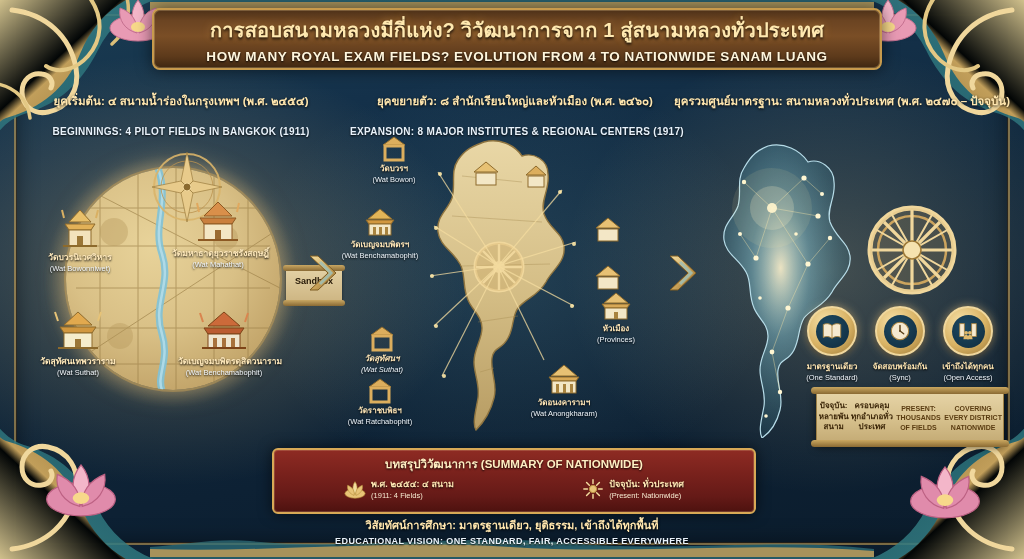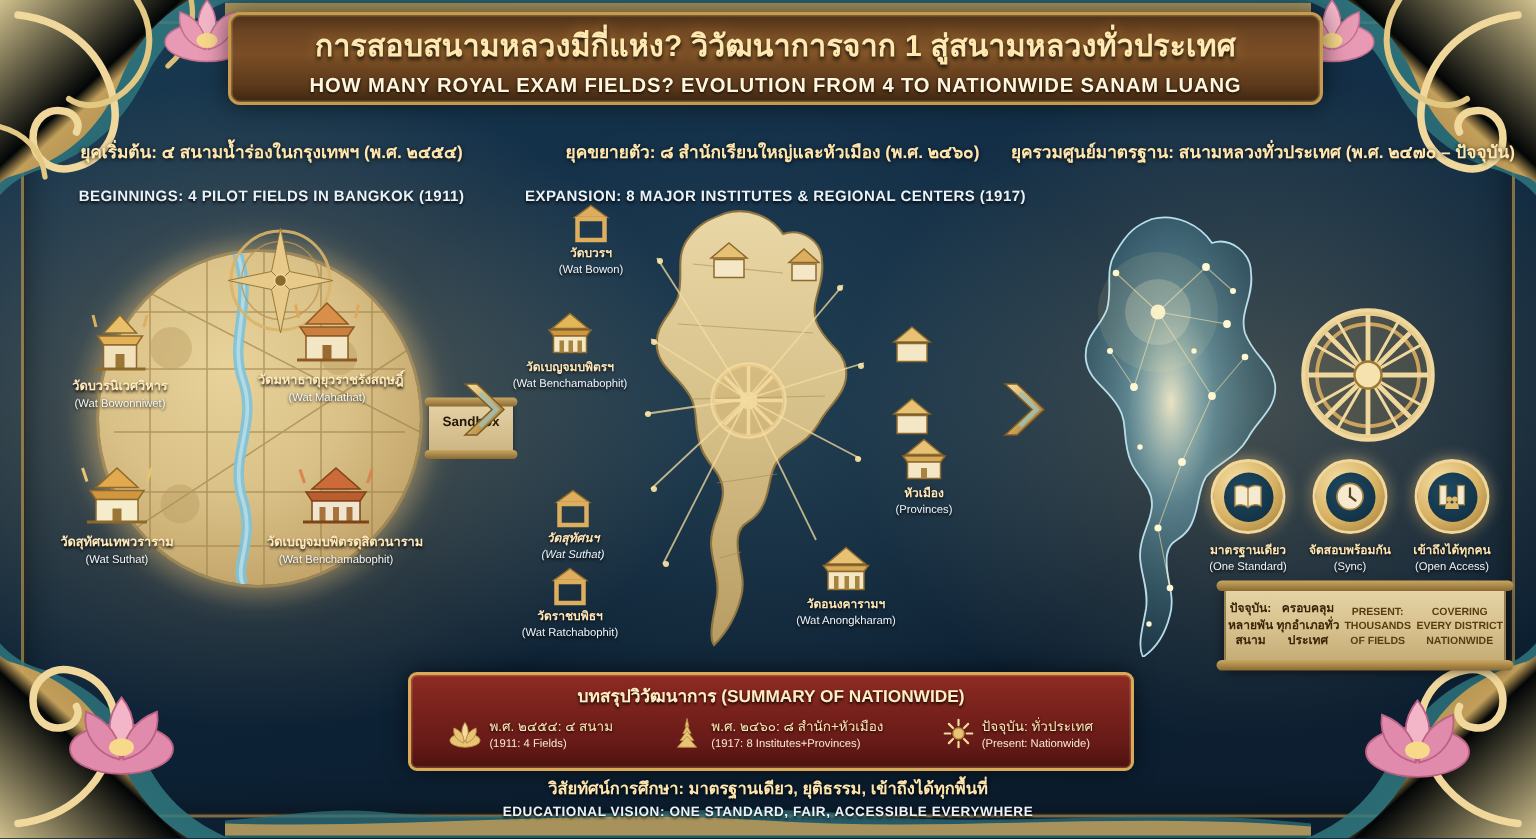--- a/index.html
+++ b/index.html
@@ -135,21 +135,21 @@
   
   .sum{position:absolute;left:272px;top:448px;width:480px;height:62px;
     background:linear-gradient(180deg,#8e2b23 0%,#78211c 40%,#651a17 75%,#4d120f 100%);
     border:2px solid #d8a956;border-radius:6px;
     box-shadow:0 0 14px rgba(0,0,0,.6),0 0 0 1px rgba(255,220,160,.2) inset;}
   .sum-title{text-align:center;font-size:11.5px;font-weight:bold;color:#ffeec2;margin-top:5px;
     text-shadow:0 1px 2px rgba(0,0,0,.9);}
   .sum-items{display:flex;justify-content:space-around;align-items:center;margin-top:4px;padding:0 6px;}
   .sum-item{display:flex;align-items:center;gap:5px;}
   .sum-item svg{width:22px;height:22px;flex:none;}
-  .sum-item .th{font-size:9px;font-weight:normal;color:#ffe8b4;white-space:nowrap;text-shadow:0 1px 2px rgba(0,0,0,.9);}
+  .sum-item .th{font-size:9px;font-weight:bold;color:#ffe8b4;white-space:nowrap;text-shadow:0 1px 2px rgba(0,0,0,.9);}
   .sum-item .en{font-size:7.5px;color:#f7ead0;white-space:nowrap;}
 
   .vision{position:absolute;left:0;top:516px;width:1024px;text-align:center;}
   .vision .th{font-size:11px;font-weight:bold;color:#ffe6ae;text-shadow:0 1px 3px rgba(0,0,0,.95);}
   .vision .en{font-size:9px;font-weight:bold;color:#eaf3fb;letter-spacing:.4px;margin-top:2px;text-shadow:0 1px 2px rgba(0,0,0,.95);}
 
   .lotus{position:absolute;}
   .lotus svg{display:block;}
 </style>
 </head>
@@ -692,34 +692,20 @@
             <path d="M4,8 C9,10 12,14 11,19 C6,17 3,13 4,8Z"></path>
             <path d="M20,8 C15,10 12,14 13,19 C18,17 21,13 20,8Z"></path>
           </g>
         </svg>
         <div>
           <div class="th">พ.ศ. ๒๔๕๔: ๔ สนาม</div>
           <div class="en">(1911: 4 Fields)</div>
         </div>
       </div>
 
-      <div class="sum-item">
-        <svg viewBox="0 0 24 24">
-          <g fill="#e8c477" stroke="#b9903f" stroke-width=".6">
-            <path d="M12,1 L13.4,7 H10.6 Z"></path>
-            <path d="M12,6 L15,12 H9 Z"></path>
-            <path d="M12,10 L17,17 H7 Z"></path>
-            <path d="M12,14 L19,22 H5 Z"></path>
-          </g>
-        </svg>
-        <div>
-          <div class="th">พ.ศ. ๒๔๖๐: ๘ สำนัก+หัวเมือง</div>
-          <div class="en">(1917: 8 Institutes+Provinces)</div>
-        </div>
-      </div>
 
       <div class="sum-item">
         <svg viewBox="0 0 24 24">
           <g stroke="#f3dc9e" stroke-width="1.6" stroke-linecap="round">
             <path d="M12,2 V6 M12,18 V22 M2,12 H6 M18,12 H22 M5,5 L8,8 M16,16 L19,19 M19,5 L16,8 M8,16 L5,19"></path>
           </g>
           <circle cx="12" cy="12" r="4" fill="#e8c477" stroke="#b9903f"></circle>
         </svg>
         <div>
           <div class="th">ปัจจุบัน: ทั่วประเทศ</div>

